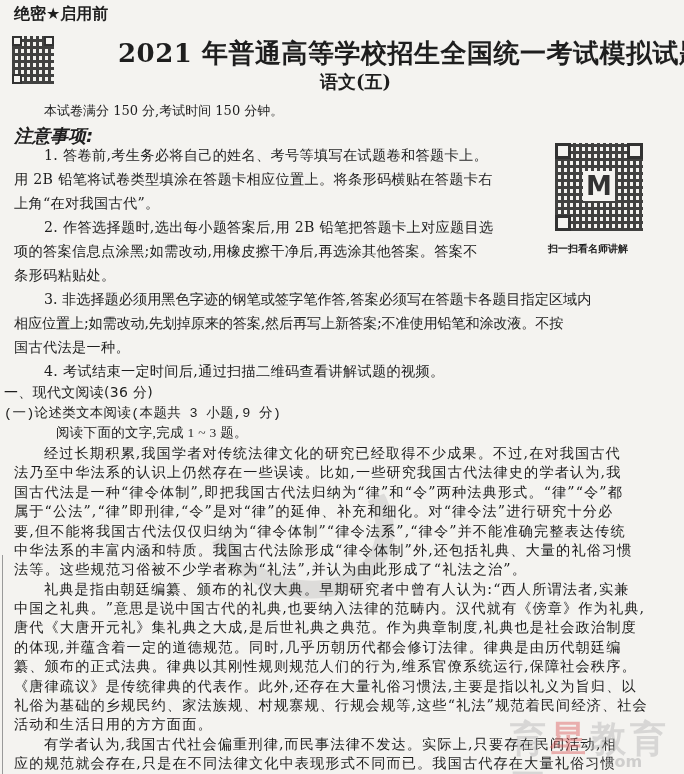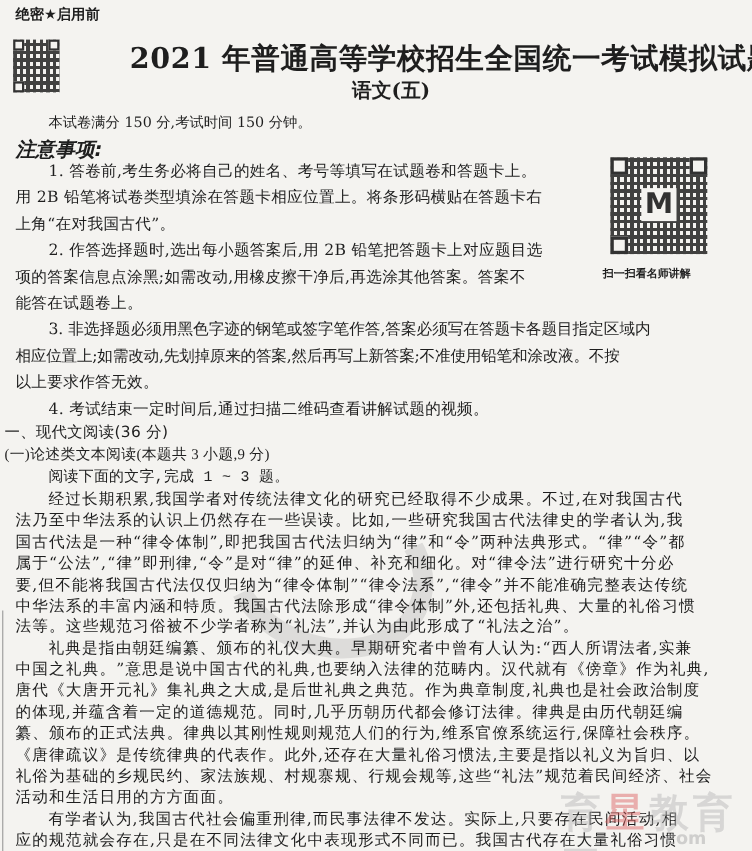--- a/index.html
+++ b/index.html
@@ -6,21 +6,21 @@
   body {
     width:684px; height:774px; overflow:hidden;
     background:#f4f3f0;
     color:#1e1e1e;
     position:relative;
     font-family:"DejaVu Serif", serif;
   }
   .leftline { position:absolute; left:2px; top:555px; width:1px; height:219px; background:#999; }
   .abs { position:absolute; white-space:nowrap; }
   .sans { font-family:"DejaVu Sans", sans-serif; }
-  .header-label { left:14px; top:4px; font-size:13px; font-weight:bold; }
+  .header-label { left:14px; top:4px; font-size:16px; font-weight:bold; }
   .qr {
     position:absolute; background:
       repeating-linear-gradient(90deg, #222 0 3px, transparent 3px 6px),
       repeating-linear-gradient(0deg, #222 0 3px, transparent 3px 7px);
     background-color:#f4f3f0;
     opacity:0.85;
   }
   .qr .finder { position:absolute; width:10px; height:10px; border:3px solid #111; background:#f4f3f0; }
   .qr-small { left:12px; top:36px; width:42px; height:48px; }
   .qr-big { left:555px; top:143px; width:88px; height:88px; }
@@ -67,37 +67,37 @@
 <div class="abs subtitle">语文(五)</div>
 <div class="abs info">本试卷满分 150 分,考试时间 150 分钟。</div>
 
 <div class="abs notes-h sans">注意事项:</div>
 
 <div class="line ind" style="top:146px;">1. 答卷前,考生务必将自己的姓名、考号等填写在试题卷和答题卡上。</div>
 <div class="line" style="top:170px;">用 2B 铅笔将试卷类型填涂在答题卡相应位置上。将条形码横贴在答题卡右</div>
 <div class="line" style="top:194px;">上角“在对我国古代”。</div>
 <div class="line ind" style="top:218px;">2. 作答选择题时,选出每小题答案后,用 2B 铅笔把答题卡上对应题目选</div>
 <div class="line" style="top:242px;text-align:right;">项的答案信息点涂黑;如需改动,用橡皮擦干净后,再选涂其他答案。答案不</div>
-<div class="line" style="top:266px;">能答在试题卷上。</div>
+<div class="line" style="top:266px;">条形码粘贴处。</div>
 <div class="line ind" style="top:290px;letter-spacing:0px;">3. 非选择题必须用黑色字迹的钢笔或签字笔作答,答案必须写在答题卡各题目指定区域内</div>
 <div class="line" style="top:314px;letter-spacing:-0.2px;">相应位置上;如需改动,先划掉原来的答案,然后再写上新答案;不准使用铅笔和涂改液。不按</div>
-<div class="line" style="top:338px;">以上要求作答无效。</div>
+<div class="line" style="top:338px;">国古代法是一种。</div>
 <div class="line ind" style="top:362px;">4. 考试结束一定时间后,通过扫描二维码查看讲解试题的视频。</div>
 
 <div class="qr qr-big">
   <div class="finder" style="left:0;top:0;"></div>
   <div class="finder" style="right:0;top:0;"></div>
   <div class="finder" style="left:0;bottom:0;"></div>
   <div class="qr-m">M</div>
 </div>
 <div class="abs qr-caption sans">扫一扫看名师讲解</div>
 
 <div class="line sec" style="top:384px;">一、现代文阅读(36 分)</div>
-<div class="line" style="top:404px;left:4px;font-family:Liberation Serif, serif;font-size:13.5px;">(一)论述类文本阅读(本题共 3 小题,9 分)</div>
-<div class="line ind" style="top:424px;font-family:Liberation Mono, monospace;font-size:13.5px;">阅读下面的文字,完成 1 ~ 3 题。</div>
+<div class="line" style="top:404px;left:4px;font-family:Liberation Mono, monospace;font-size:13.5px;">(一)论述类文本阅读(本题共 3 小题,9 分)</div>
+<div class="line ind" style="top:424px;font-family:Liberation Serif, serif;font-size:13.5px;margin-left:12px;">阅读下面的文字,完成 1 ~ 3 题。</div>
 
 <div class="wm"></div>
 
 <div class="body-line ind" style="top: 444px;">经过长期积累,我国学者对传统法律文化的研究已经取得不少成果。不过,在对我国古代</div>
 <div class="body-line" style="top: 463.375px;">法乃至中华法系的认识上仍然存在一些误读。比如,一些研究我国古代法律史的学者认为,我</div>
 <div class="body-line" style="top: 482.75px;">国古代法是一种“律令体制”,即把我国古代法归纳为“律”和“令”两种法典形式。“律”“令”都</div>
 <div class="body-line" style="top: 502.125px;">属于“公法”,“律”即刑律,“令”是对“律”的延伸、补充和细化。对“律令法”进行研究十分必</div>
 <div class="body-line" style="top: 521.5px;">要,但不能将我国古代法仅仅归纳为“律令体制”“律令法系”,“律令”并不能准确完整表达传统</div>
 <div class="body-line" style="top: 540.875px; text-align: right;">中华法系的丰富内涵和特质。我国古代法除形成“律令体制”外,还包括礼典、大量的礼俗习惯</div>
 <div class="body-line" style="top: 560.25px;">法等。这些规范习俗被不少学者称为“礼法”,并认为由此形成了“礼法之治”。</div>

